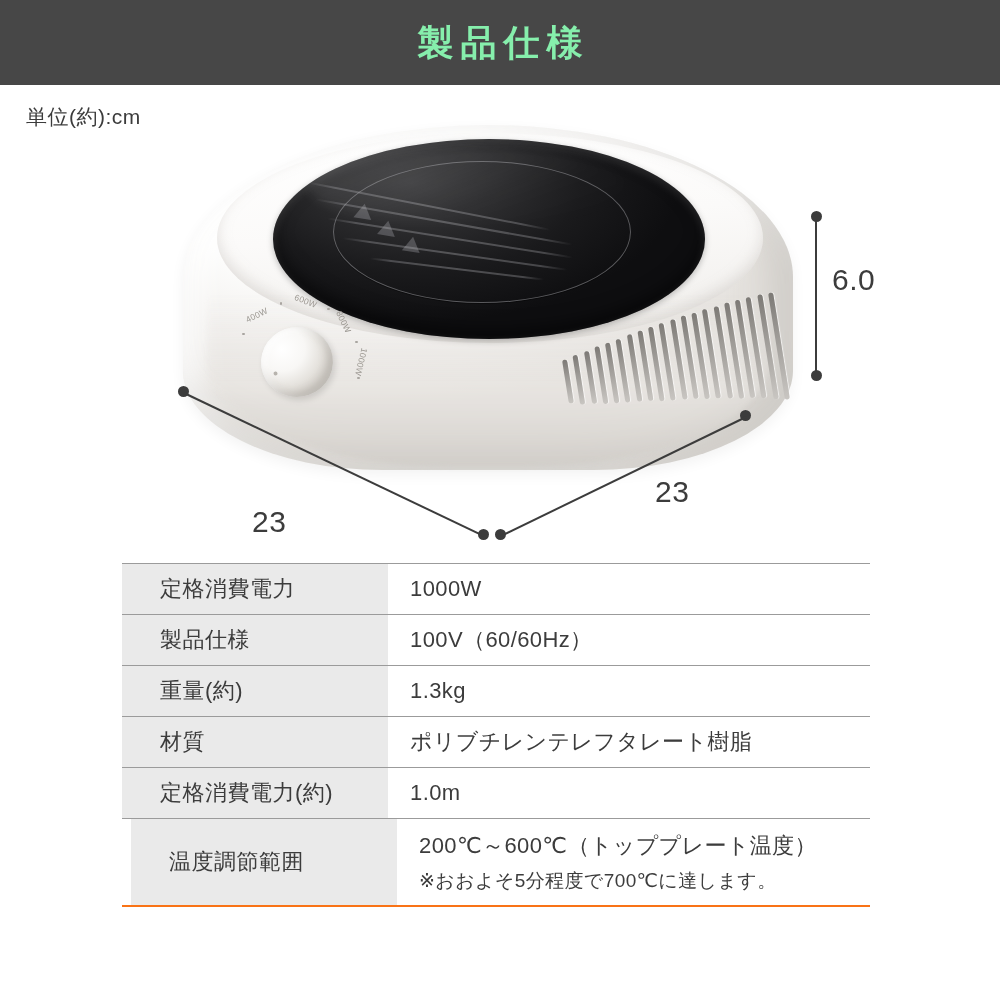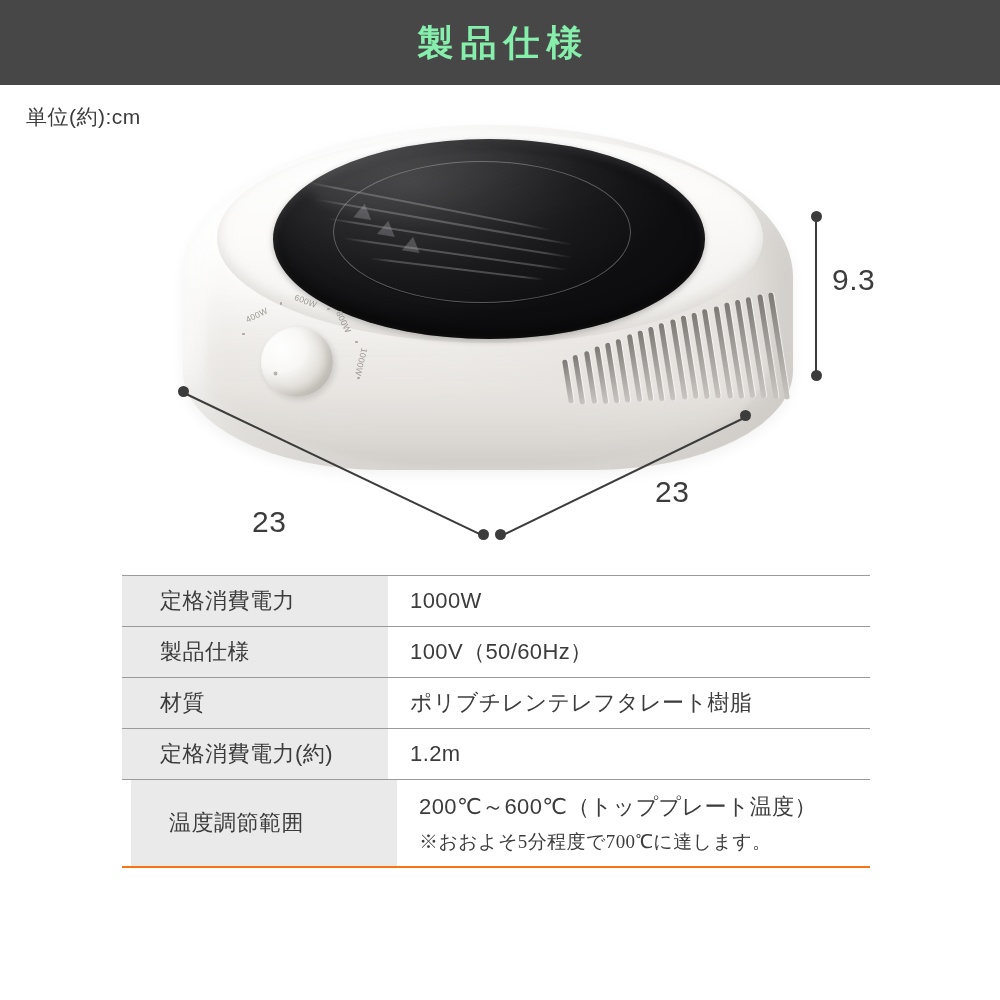--- a/index.html
+++ b/index.html
@@ -269,21 +269,20 @@
     color: #3c3c3c;
     letter-spacing: 0.5px;
   }
 
   
   .spec-table {
     position: absolute;
     left: 122px;
     top: 563px;
     width: 748px;
-    margin-top: 12px;
   }
   .spec-row {
     display: flex;
     align-items: stretch;
     border-top: 1px solid #9b9b9b;
   }
   .spec-row:last-child {
     border-bottom: 2px solid #f97316;
     padding-left: 9px;
   }
@@ -311,21 +310,20 @@
     font-size: 22px;
     color: #3c3c3c;
     letter-spacing: 0.4px;
   }
   .spec-row.tall .spec-key,
   .spec-row.tall .spec-val { min-height: 86px; }
   .spec-val .sub {
     font-size: 19px;
     margin-top: 7px;
     color: #3c3c3c;
-    font-family: Liberation Serif, serif;
   }
 </style>
 </head>
 <body>
 
 <div class="header-bar">
   <div class="header-title">製品仕様</div>
 </div>
 
 <div class="unit-note">単位(約):cm</div>
@@ -392,21 +390,21 @@
         <span class="vent" style="left: 186.211px; top: 36.1332px; height: 99.3021px;"></span>
         <span class="vent" style="left: 197.474px; top: 35.1612px; height: 102.227px;"></span>
         <span class="vent" style="left: 208.737px; top: 34.4105px; height: 105.125px;"></span>
         <span class="vent" style="left: 220px; top: 34px; height: 108px;"></span>
       </div>
   </div>
 
   <span class="dim-dot" style="left:811px; top:126px;"></span>
   <span class="dim-dot" style="left:811px; top:285px;"></span>
   <span class="dim-line" style="left:816px; top:131px; width:160px; height:2px; transform:rotate(90deg);"></span>
-  <span class="dim-label" style="left:832px; top:178px;">9.3</span>
+  <span class="dim-label" style="left:832px; top:178px;">6.0</span>
 
   <span class="dim-dot" style="left:178px; top:301px;"></span>
   <span class="dim-dot" style="left:478px; top:444px;"></span>
   <span class="dim-line" style="left:184px; top:307px; width:333px; height:2px; transform:rotate(25.5deg);"></span>
   <span class="dim-label" style="left:252px; top:420px;">23</span>
 
   <span class="dim-dot" style="left:495px; top:444px;"></span>
   <span class="dim-dot" style="left:740px; top:325px;"></span>
   <span class="dim-line" style="left:501px; top:450px; width:273px; height:2px; transform:rotate(-25.9deg);"></span>
   <span class="dim-label" style="left:655px; top:390px;">23</span>
@@ -415,33 +413,39 @@
 <div class="spec-table" id="spec-table">
     <div class="spec-row">
       <div class="spec-key">定格消費電力</div>
       <div class="spec-val">
         <span>1000W</span>
       </div>
     </div>
     <div class="spec-row">
       <div class="spec-key">製品仕様</div>
       <div class="spec-val">
-        <span>100V（50/60Hz）</span>
+        <span>100V（60/60Hz）</span>
+      </div>
+    </div>
+    <div class="spec-row">
+      <div class="spec-key">重量(約)</div>
+      <div class="spec-val">
+        <span>1.3kg</span>
       </div>
     </div>
     <div class="spec-row">
       <div class="spec-key">材質</div>
       <div class="spec-val">
         <span>ポリブチレンテレフタレート樹脂</span>
       </div>
     </div>
     <div class="spec-row">
       <div class="spec-key">定格消費電力(約)</div>
       <div class="spec-val">
-        <span>1.2m</span>
+        <span>1.0m</span>
       </div>
     </div>
     <div class="spec-row tall">
       <div class="spec-key">温度調節範囲</div>
       <div class="spec-val">
         <span>200℃～600℃（トッププレート温度）</span>
         <span class="sub">※おおよそ5分程度で700℃に達します。</span>
       </div>
     </div>
   </div>

